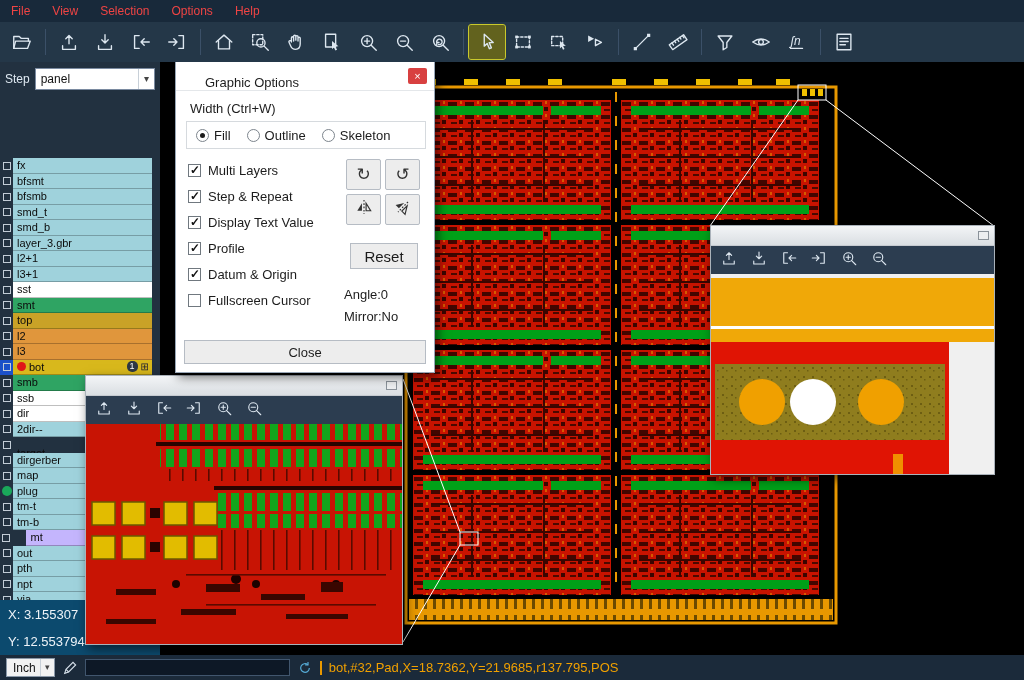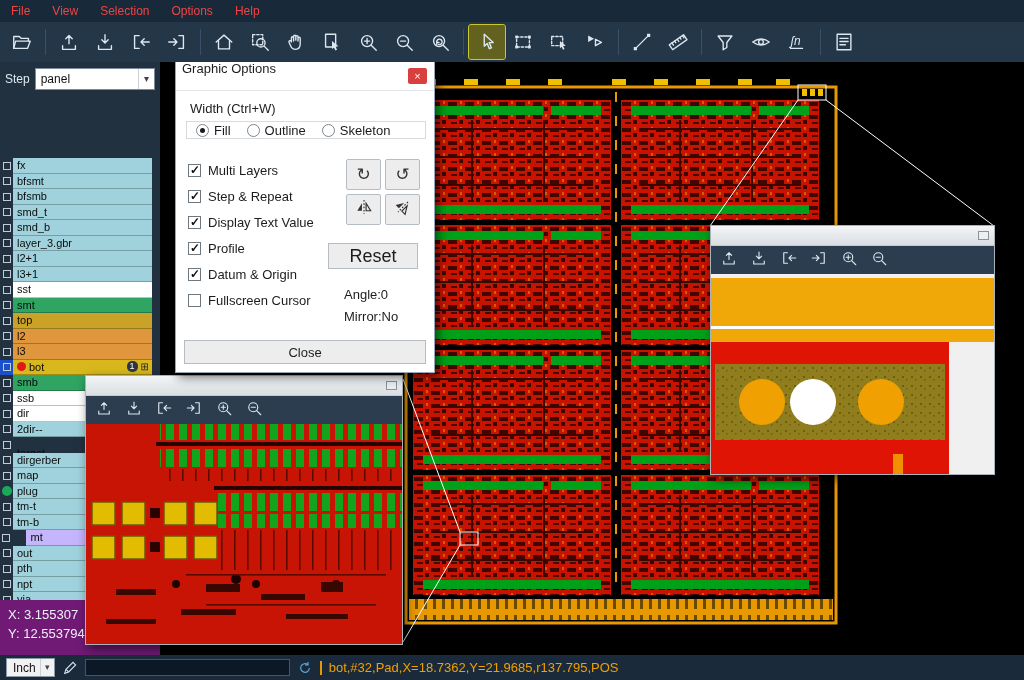--- a/index.html
+++ b/index.html
@@ -20,45 +20,45 @@
 .lrow{height:15.5px;display:flex;align-items:stretch;position:relative}
 .lcb{width:13px;display:flex;align-items:center;justify-content:center}
 .cbbox{width:8px;height:8px;border:1px solid #c2ccd6}
 .lname{width:139px;display:flex;align-items:center;font-size:11px;color:#0c0c0c;padding-left:4px;border-bottom:1px solid rgba(0,0,0,.25);gap:3px}
 .ltext{flex:1;white-space:nowrap;overflow:hidden}
 .lrow.sel .lcb{background:#1b50c8}
 .reddot{width:9px;height:9px;border-radius:50%;background:#e01818;flex:0 0 auto}
 .gdot{width:10px;height:10px;border-radius:50%;background:#1aa85a}
 .lbadge{background:#2e3844;color:#fff;font-size:9px;line-height:11px;padding:0 3px;border-radius:5px}
 .lgrid{color:#223;font-size:10px;margin-right:3px}
-.coords{position:absolute;left:0;bottom:0;width:160px;height:55px;background:#701a75;color:#eef3f8;font-size:13px;padding:7px 8px;display:flex;flex-direction:column;gap:4px}
+.coords{position:absolute;left:0;bottom:0;width:160px;height:55px;background:#0c4a6e;color:#eef3f8;font-size:13px;padding:7px 8px;display:flex;flex-direction:column;gap:12px}
 .canvas{position:absolute;left:160px;top:62px;width:864px;height:593px;background:#000;z-index:1}
 .statusbar{position:absolute;left:0;bottom:0;width:1024px;height:25px;background:#1b2a3a;display:flex;align-items:center;gap:7px;padding:0 6px;z-index:60}
 .unit{height:19px;background:#f2f2f2;border:1px solid #8a98a8;display:flex;align-items:center;font-size:12px;color:#111;padding-left:6px}
 .unit .chev{width:14px;text-align:center;font-size:9px;color:#444;border-left:1px solid #c8d0d8;margin-left:4px;line-height:17px}
 .pencil{color:#d8e2ec;display:flex}
 .cmd{width:205px;height:17px;background:#0d1826;border:1px solid #41566e;color:#dfeaf4;font-size:11px;padding:0 4px}
 .refresh{color:#55aad5;display:flex}
 .ssep{width:2px;height:14px;background:#e89800}
 .smsg{color:#f0a000;font-size:13px;white-space:nowrap}
 .dialog{position:absolute;left:175px;top:60px;width:260px;height:313px;background:#fff;border:1px solid #98a6b6;box-shadow:3px 4px 10px rgba(0,0,0,.55);z-index:30;font-size:13px;color:#1c1c1c}
-.dtitle{height:30px;display:flex;align-items:flex-start;padding:0 6px;border-bottom:1px solid #e4e7ea;font-size:13px}
+.dtitle{height:30px;display:flex;align-items:flex-end;padding:0 29px;border-bottom:1px solid #e4e7ea;font-size:13px}
 .dclose{position:absolute;right:7px;top:7px;width:19px;height:16px;background:#d84040;color:#fff;font-size:11px;display:flex;align-items:center;justify-content:center;border-radius:2px}
 .dwidth{position:absolute;left:14px;top:40px}
-.dgroup{position:absolute;left:10px;top:60px;width:240px;height:18px;border:1px solid #d6dade;display:flex;align-items:center;gap:16px;padding:0 9px}
+.dgroup{position:absolute;left:10px;top:60px;width:240px;height:28px;border:1px solid #d6dade;display:flex;align-items:center;gap:16px;padding:0 9px}
 .radio{display:flex;align-items:center;gap:5px}
 .rdot{width:13px;height:13px;border:1px solid #7d858d;border-radius:50%;position:relative;background:#fff;flex:0 0 auto}
 .radio.on .rdot::after{content:"";position:absolute;left:3px;top:3px;width:5px;height:5px;border-radius:50%;background:#1b1b1b}
 .dchecks{position:absolute;left:12px;top:96px;display:flex;flex-direction:column}
 .crow{height:26px;display:flex;align-items:center;gap:7px}
 .cbx{width:13px;height:13px;border:1px solid #70787f;background:#fff;position:relative;flex:0 0 auto}
 .crow.on .cbx::after{content:"✓";position:absolute;left:1px;top:-2px;font-size:12px;color:#111;font-weight:bold}
 .dbtns{position:absolute;right:14px;top:98px;display:grid;grid-template-columns:35px 35px;grid-auto-rows:31px;gap:4px}
 .dbtn{background:#ededed;border:1px solid #b6bcc4;border-radius:2px;display:flex;align-items:center;justify-content:center;color:#333;font-size:17px}
-.dreset{position:absolute;right:16px;top:182px;width:90px;height:26px;background:#ededed;border:1px solid #b6bcc4;font-size:18px;font-family:inherit;color:#1c1c1c}
+.dreset{position:absolute;right:16px;top:182px;width:68px;height:26px;background:#ededed;border:1px solid #b6bcc4;font-size:15px;font-family:inherit;color:#1c1c1c}
 .dangle{position:absolute;right:16px;width:74px;top:226px}
 .dmirror{position:absolute;right:16px;width:74px;top:248px}
 .dclosebtn{position:absolute;left:8px;right:8px;bottom:8px;height:24px;background:#ededed;border:1px solid #b6bcc4;font-size:13px;font-family:inherit;color:#1c1c1c}
 .popup{position:absolute;background:#fff;border:1px solid #aab2ba;box-shadow:3px 4px 10px rgba(0,0,0,.55);z-index:20}
 .ptitle{height:20px;background:linear-gradient(#f3f5f7,#dadee2);display:flex;align-items:center;justify-content:flex-end;padding:0 5px;border-bottom:1px solid #c6cad0}
 .pticon{width:11px;height:9px;border:1px solid #8a929a;background:#eceef0}
 .ptoolbar{height:28px;background:#2c3d50;display:flex;align-items:center;gap:3px;padding:0 4px}
 .pbtn{width:27px;height:24px;display:flex;align-items:center;justify-content:center;color:#dde7f0}
 .pcontent{position:relative;overflow:hidden}
 #zoom1{left:85px;top:375px;width:318px;height:270px}

